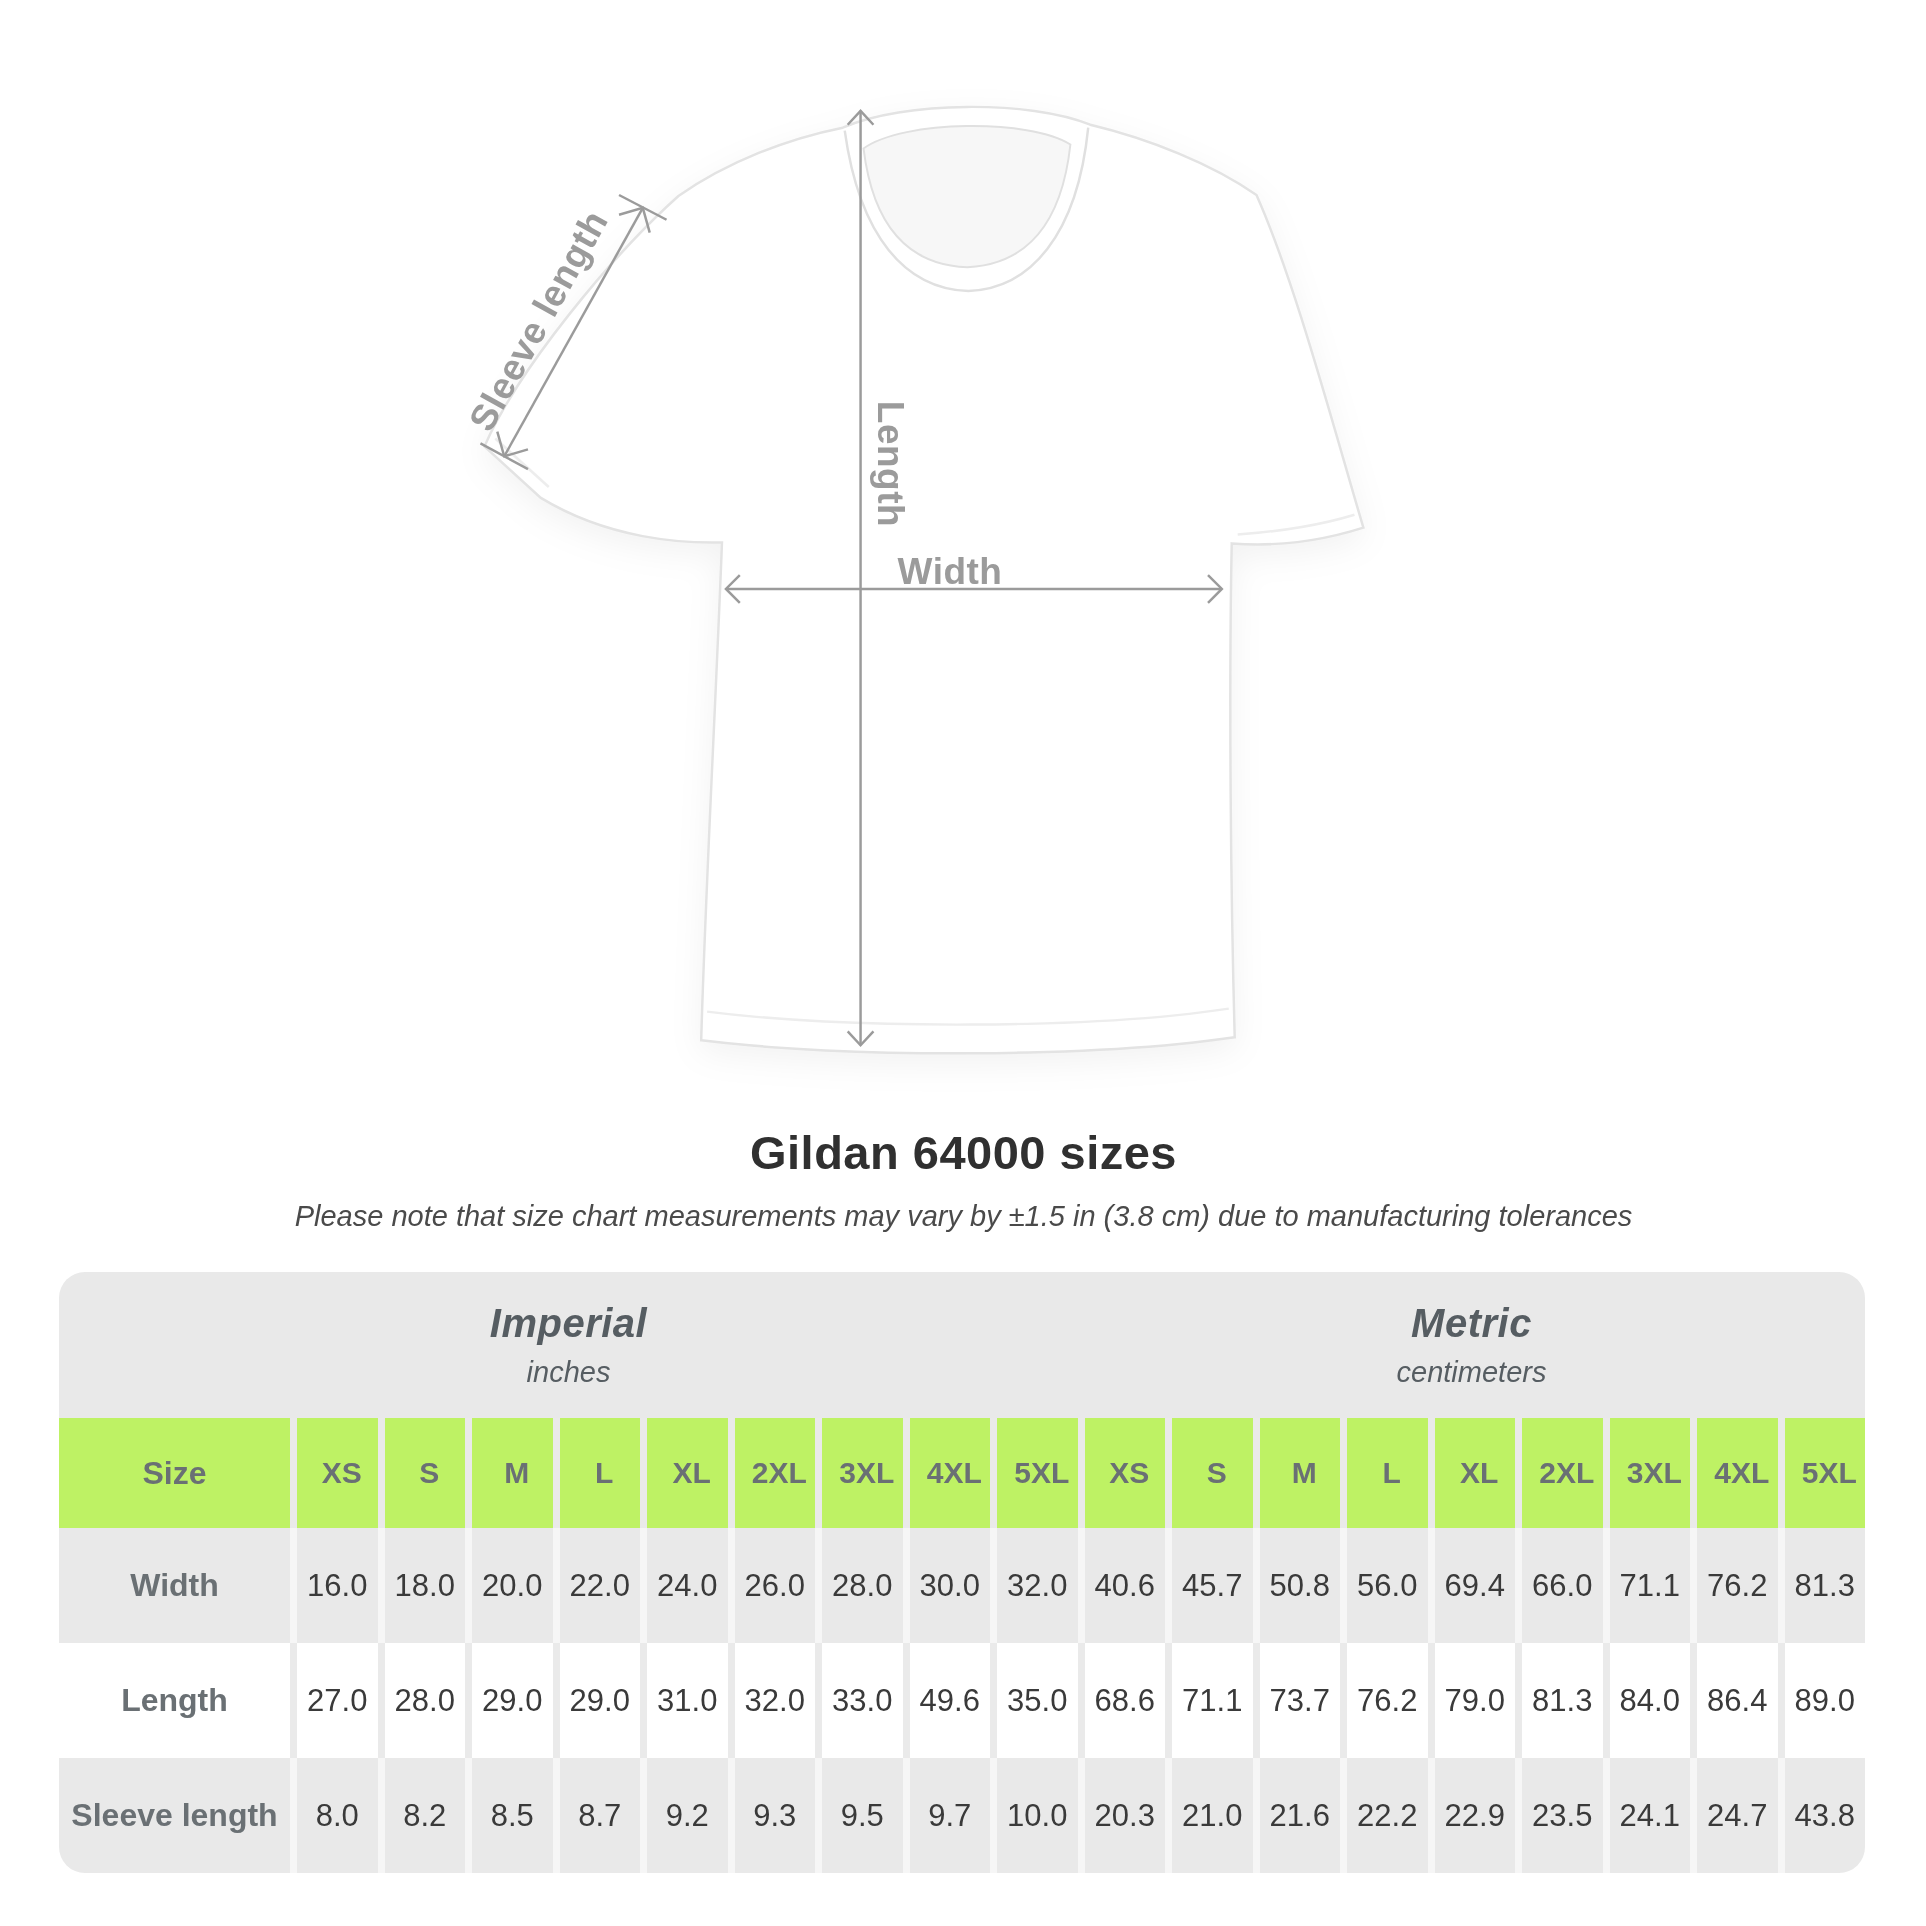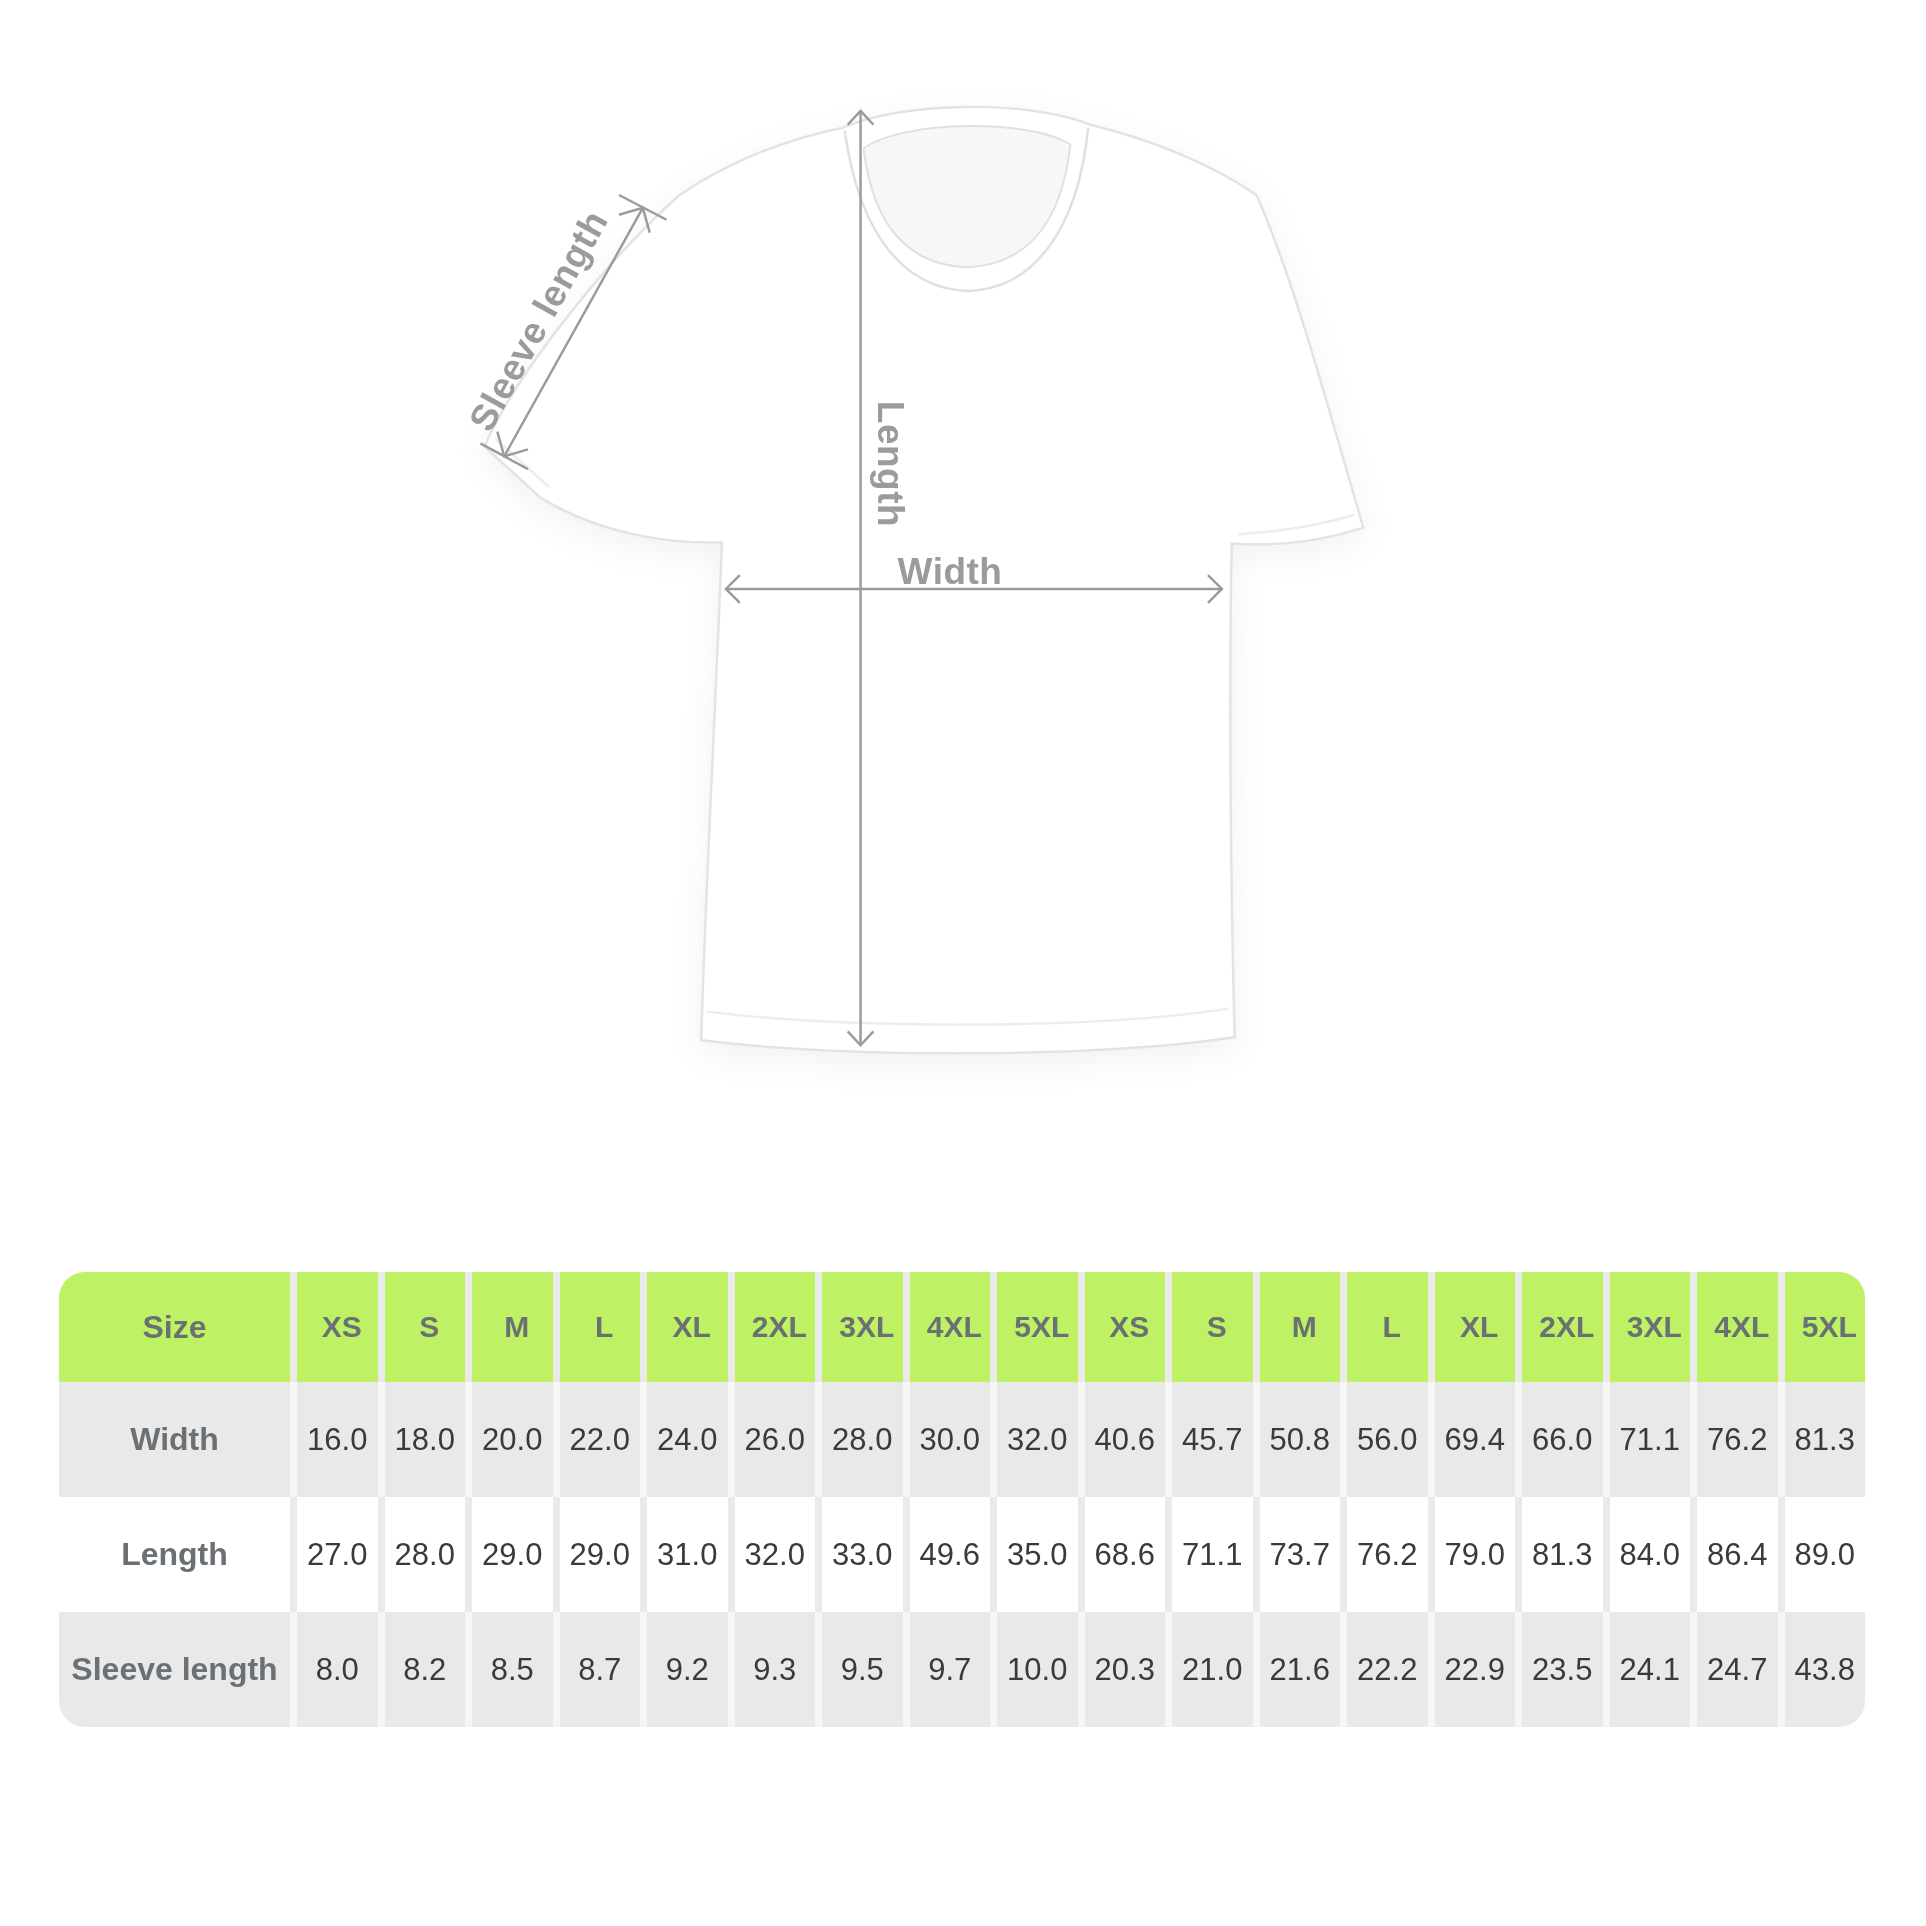--- a/index.html
+++ b/index.html
@@ -96,23 +96,37 @@
           <line x1="485" y1="448" x2="533" y2="474"></line>
         </g>
       </g>
     </svg>
 
     <span class="meas-label rot-sleeve" style="left:539px;top:321px;">Sleeve length</span>
     <span class="meas-label rot90" style="left:890px;top:464px;">Length</span>
     <span class="meas-label" style="left:950px;top:572px;">Width</span>
   </div>
 
+  <div class="heading">
+    <h1>Gildan 64000 sizes</h1>
+    <p class="note">Please note that size chart measurements may vary by ±1.5 in (3.8 cm) due to manufacturing tolerances</p>
+  </div>
 
   <div class="tbl">
 
+    <div class="band">
+      <div class="band-cell">
+        <div class="band-title">Imperial</div>
+        <div class="band-sub">inches</div>
+      </div>
+      <div class="band-cell">
+        <div class="band-title">Metric</div>
+        <div class="band-sub">centimeters</div>
+      </div>
+    </div>
 
     <div class="row hdr">
       <div class="c lbl">Size</div>
       <div class="c sz">XS</div>
       <div class="c sz">S</div>
       <div class="c sz">M</div>
       <div class="c sz">L</div>
       <div class="c sz">XL</div>
       <div class="c sz">2XL</div>
       <div class="c sz">3XL</div>

